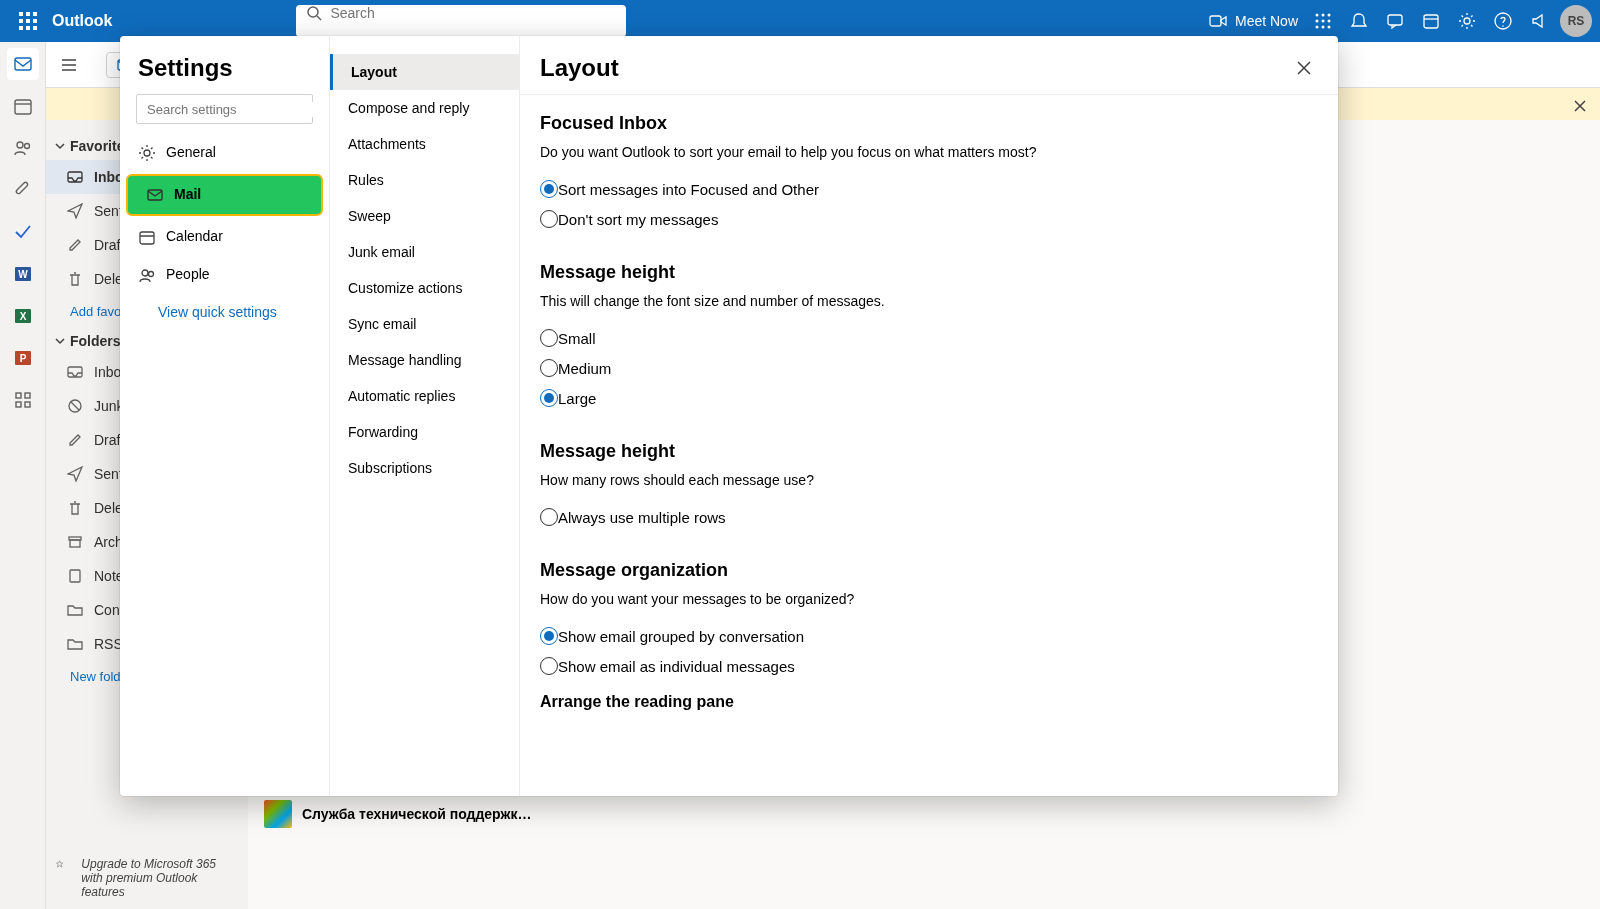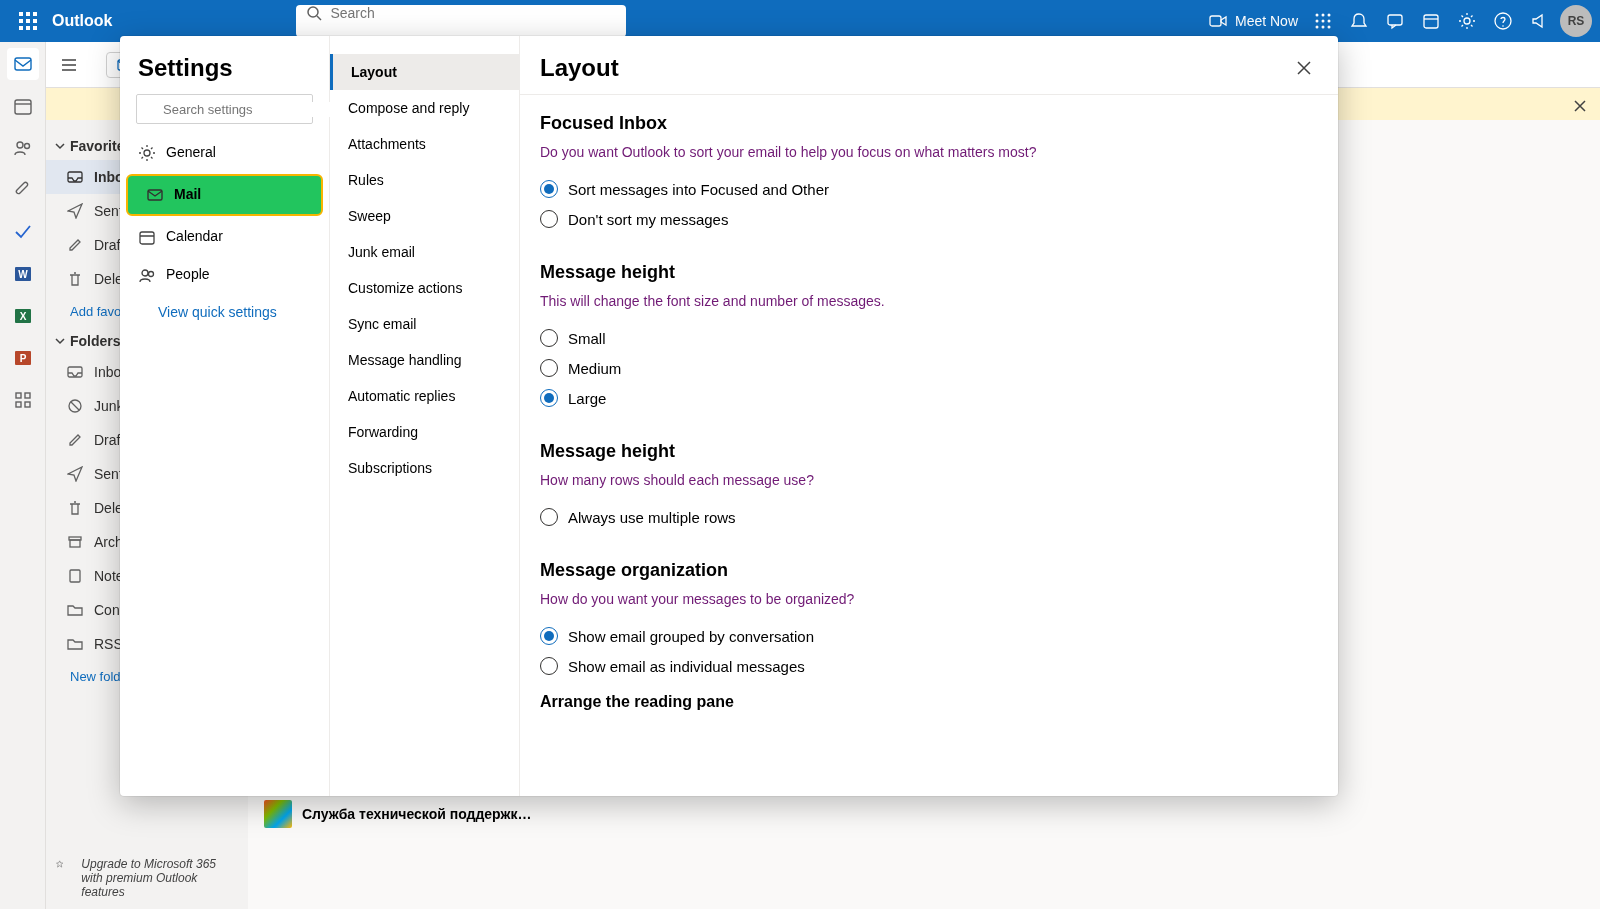--- a/index.html
+++ b/index.html
@@ -43,39 +43,39 @@
 .msglist .msgitem { padding: 10px 14px; display: flex; align-items: center; gap: 10px; font-size: 14px; }
 .msglist .msgicon { width: 28px; height: 28px; background: linear-gradient(135deg,#f25022,#7fba00,#00a4ef,#ffb900); border-radius: 2px; }
 
 
 .overlay { position: absolute; inset: 0; background: rgba(255,255,255,0.0); }
 .modal { position: absolute; left: 120px; top: 36px; width: 1218px; height: 760px; background: #fff; box-shadow: 0 0 0 1px rgba(0,0,0,0.05), 0 8px 32px rgba(0,0,0,0.25); border-radius: 4px; display: flex; overflow: hidden; }
 
 
 .setcol1 { width: 210px; border-right: 1px solid #edebe9; padding: 18px 0; }
 .setcol1 .sethdr { font-size: 24px; font-weight: 600; padding: 0 18px 12px; }
-.setcol1 .setsearch { margin: 0 16px 10px; height: 30px; border: 1px solid #d1d1d1; border-radius: 2px; display: flex; align-items: center; padding: 0 20px; gap: 6px; color: #616161; font-size: 13px; }
+.setcol1 .setsearch { margin: 0 16px 10px; height: 30px; border: 1px solid #d1d1d1; border-radius: 2px; display: flex; align-items: center; padding: 0 4px; gap: 6px; color: #616161; font-size: 13px; }
 .setcol1 .setsearch input { border:none; outline:none; flex:1; font-size:13px; }
 .setcol1 .snav { display: flex; align-items: flex-start; gap: 10px; padding: 10px 18px; font-size: 14px; cursor: pointer; }
 .setcol1 .snav.sel { border: 2px solid #f7b500; border-radius: 6px; margin: 2px 6px; background: #22c55e; font-weight: 600; }
 
 
 .setcol2 { width: 190px; border-right: 1px solid #edebe9; padding-top: 18px; }
 .setcol2 .mnav { padding: 10px 18px; font-size: 14px; cursor: pointer; }
 .setcol2 .mnav.sel { background: #edebe9; border-left: 3px solid #0f6cbd; font-weight: 600; }
 
 
 .setcol3 { flex: 1; display: flex; flex-direction: column; }
 .setcol3 .chdr { display: flex; align-items: center; justify-content: space-between; padding: 18px 20px 12px; border-bottom: 1px solid #edebe9; }
 .setcol3 .chdr h2 { font-size: 24px; font-weight: 600; }
 .setcol3 .cbody { flex: 1; overflow-y: auto; padding: 18px 20px 40px 20px; }
 .setcol3 .group { margin-bottom: 28px; }
 .setcol3 .gtitle { font-size: 18px; font-weight: 600; margin-bottom: 10px; }
-.setcol3 .gdesc { font-size: 14px; color: #701a75; margin-bottom: 14px; }
-.setcol3 .opt { display: flex; align-items: center; gap: 10px; padding: 6px 0; font-size: 15px; }
+.setcol3 .gdesc { font-size: 14px; color: #000000; margin-bottom: 14px; }
+.setcol3 .opt { display: flex; align-items: center; padding: 6px 0; font-size: 15px; }
 .setcol3 .radio { width: 18px; height: 18px; border-radius: 50%; border: 1.5px solid #323130; display: inline-flex; align-items: center; justify-content: center; }
 .setcol3 .radio.sel { border-color: #0f6cbd; }
 .setcol3 .radio.sel::after { content:''; width:10px; height:10px; border-radius:50%; background:#0f6cbd; }
 .setcol3 .closex { width: 28px; height: 28px; display: flex; align-items: center; justify-content: center; cursor: pointer; border-radius: 4px; }
 
 
 .setcol3 .cbody::-webkit-scrollbar { width: 14px; }
 .setcol3 .cbody::-webkit-scrollbar-thumb { background:#c8c6c4; border-radius:7px; border:3px solid #fff; }
 
 

